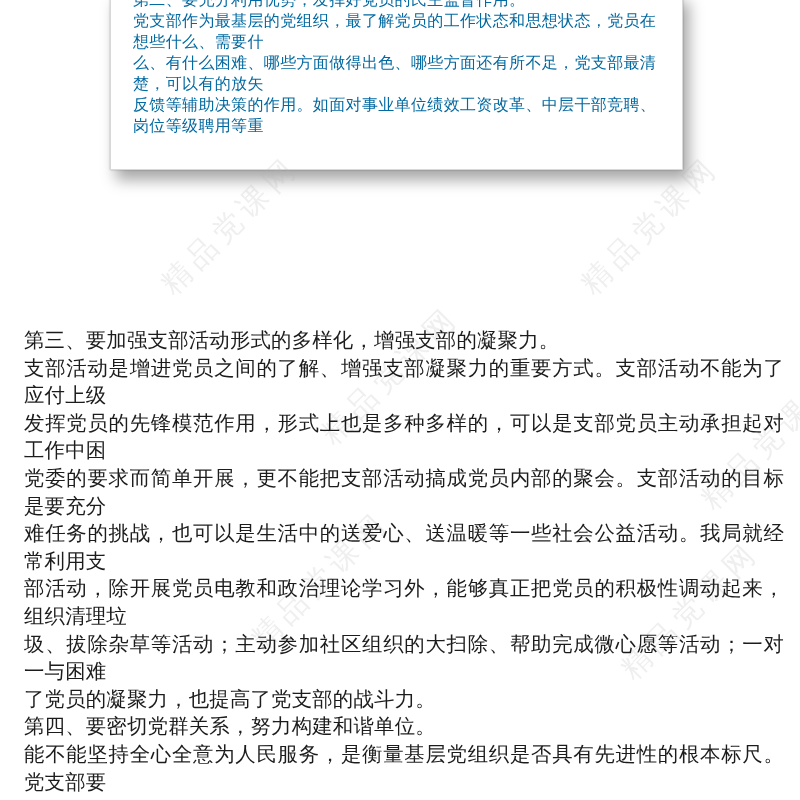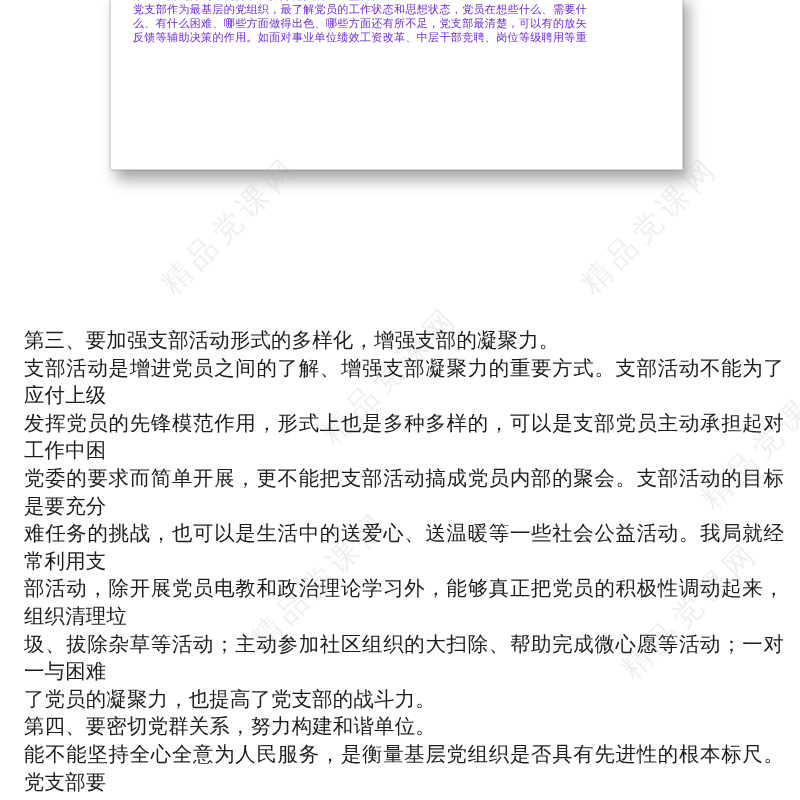--- a/index.html
+++ b/index.html
@@ -12,22 +12,22 @@
   .card {
     position:absolute; left:110px; top:-8px; width:573px; height:178px;
     background:#ffffff;
     box-shadow: 6px 10px 14px rgba(0,0,0,0.35), 0 0 2px rgba(0,0,0,0.25);
     border:1px solid #d8d8d8;
     box-sizing:border-box;
     padding:0 20px 0 22px;
     overflow:hidden;
   }
   .card p {
-    margin:0; font-size:11px; line-height:14px; letter-spacing:0.35px;
-    color:#6d28d9;
+    margin:0; font-size:16px; line-height:21px; letter-spacing:0.35px;
+    color:#0369a1;
   }
   .card .first { margin-top:-4px; }
   .main {
     position:absolute; left:24px; top:327px; width:760px;
   }
   .main p {
     margin:0; font-size:20.4px; line-height:27.6px; letter-spacing:0.2px;
     color:#1c1c1c; text-align:justify;
   }
   .wm {

